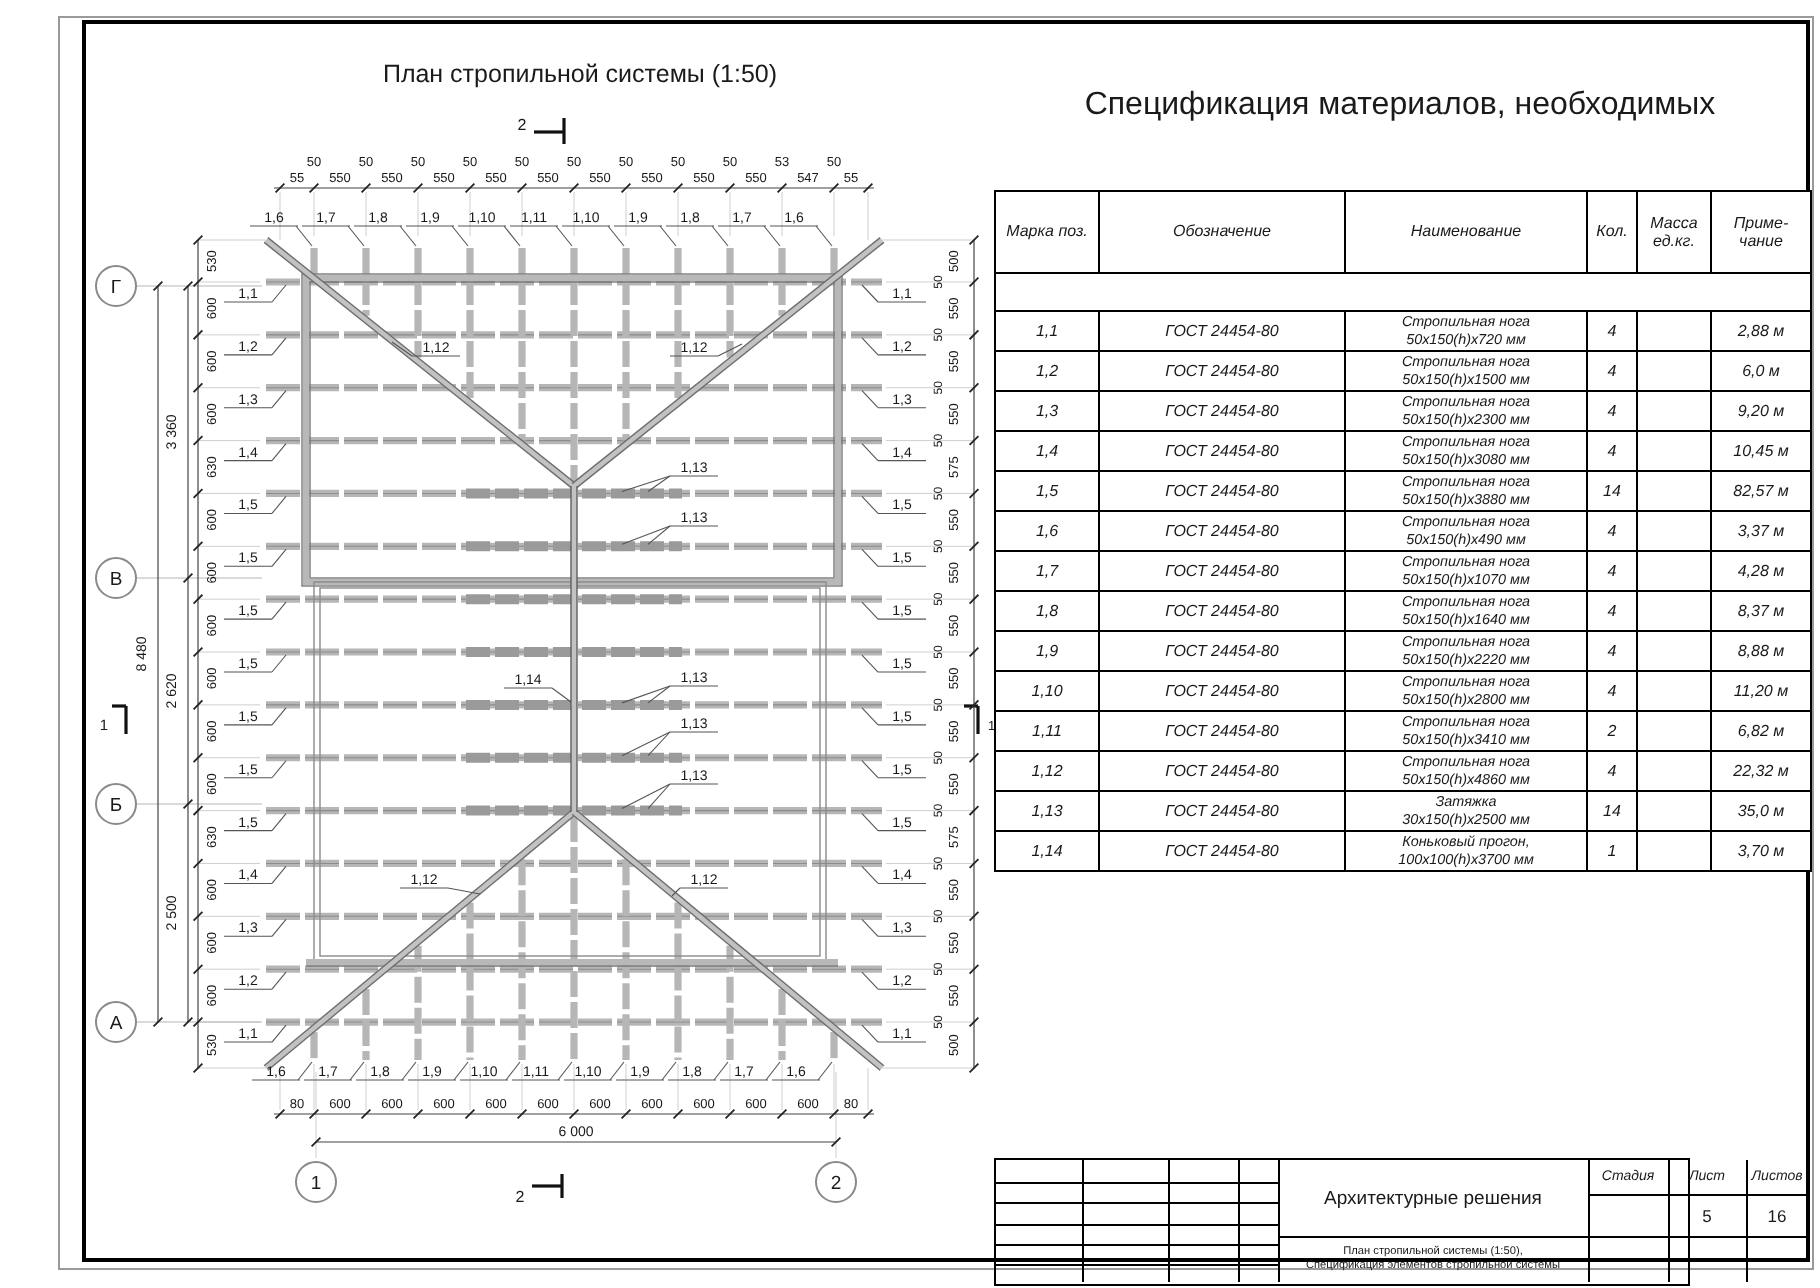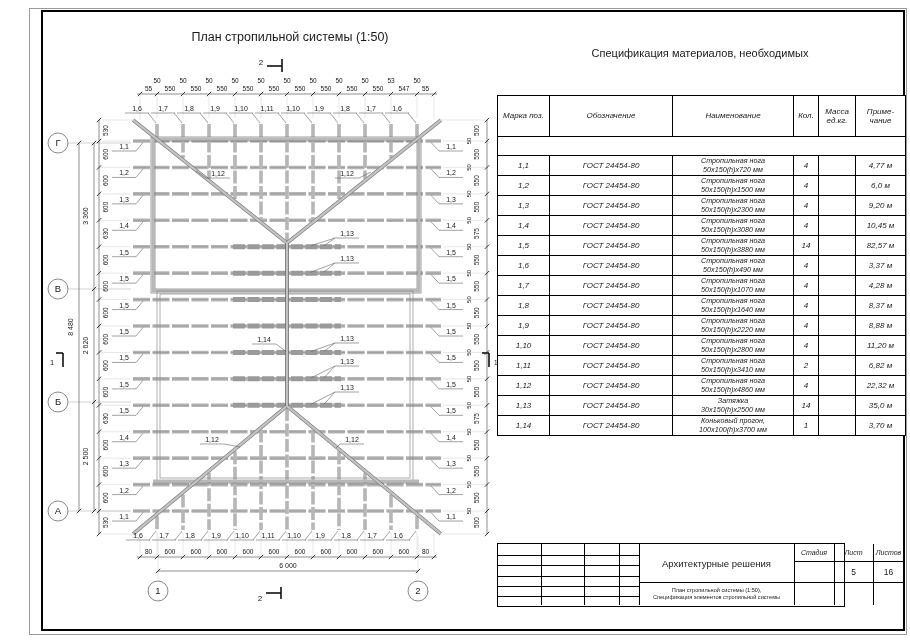--- a/index.html
+++ b/index.html
@@ -5,32 +5,32 @@
   html,body{margin:0;padding:0;background:#fff;}
   #sheet{position:relative;width:910px;height:644px;background:#fff;overflow:hidden;
          font-family:"Liberation Sans",sans-serif;color:#1a1a1a;}
   .abs{position:absolute;}
   #outer-edge{left:29px;top:8px;width:878px;height:627px;border:1px solid #9a9a9a;box-sizing:border-box;}
   #frame{left:41px;top:10px;width:864px;height:621px;border:2.5px solid #000;box-sizing:border-box;}
   #plan-svg{left:0;top:0;width:910px;height:644px;}
   svg text{fill:#1a1a1a;font-family:"Liberation Sans",sans-serif;}
 
   
-  #spec-title{left:497px;top:44px;width:406px;text-align:center;font-size:11px;line-height:18px;}
+  #spec-title{left:497px;top:44px;width:406px;text-align:center;font-size:16px;line-height:18px;}
   #spec-table{left:497px;top:95px;border-collapse:collapse;table-layout:fixed;background:#fff;}
   #spec-table{border:1.5px solid #000;}
   #spec-table th,#spec-table td{border:1px solid #000;padding:0 2px;font-style:italic;
       font-weight:normal;font-size:8px;text-align:center;vertical-align:middle;overflow:hidden;}
   #spec-table th{height:40px;line-height:1.15;}
   #spec-table tr.blank td{height:18px;border-left:none;border-right:none;}
   #spec-table td{height:19px;}
   .nm{font-size:7.2px;line-height:1.12;}
 
   
-  #tblock{left:497px;top:543px;width:348px;height:64px;border:1.5px solid #000;box-sizing:border-box;}
+  #tblock{left:497px;top:579px;width:348px;height:64px;border:1.5px solid #000;box-sizing:border-box;}
   .tb-line{position:absolute;background:#000;}
   .tb-cell{position:absolute;display:flex;align-items:center;justify-content:center;text-align:center;}
   #tb-main{left:141px;top:0;width:155px;height:38px;font-size:9.5px;}
   #tb-sub{left:141px;top:38px;width:155px;height:24px;font-size:5.6px;line-height:1.25;flex-direction:column;}
   .tb-h{font-size:7px;font-style:italic;}
   .tb-v{font-size:8.5px;}
 </style>
 </head>
 <body>
 
@@ -597,21 +597,21 @@
     <tbody id="spec-body">
         <tr>
           <td class="">1,1</td>
           <td class="">ГОСТ 24454-80</td>
           <td class="">
             <div class="nm">Стропильная нога</div>
             <div class="nm">50х150(h)х720 мм</div>
           </td>
           <td class="">4</td>
           <td class=""></td>
-          <td class="">4,77 м</td>
+          <td class="">2,88 м</td>
         </tr>
         <tr>
           <td class="">1,2</td>
           <td class="">ГОСТ 24454-80</td>
           <td class="">
             <div class="nm">Стропильная нога</div>
             <div class="nm">50х150(h)х1500 мм</div>
           </td>
           <td class="">4</td>
           <td class=""></td>

